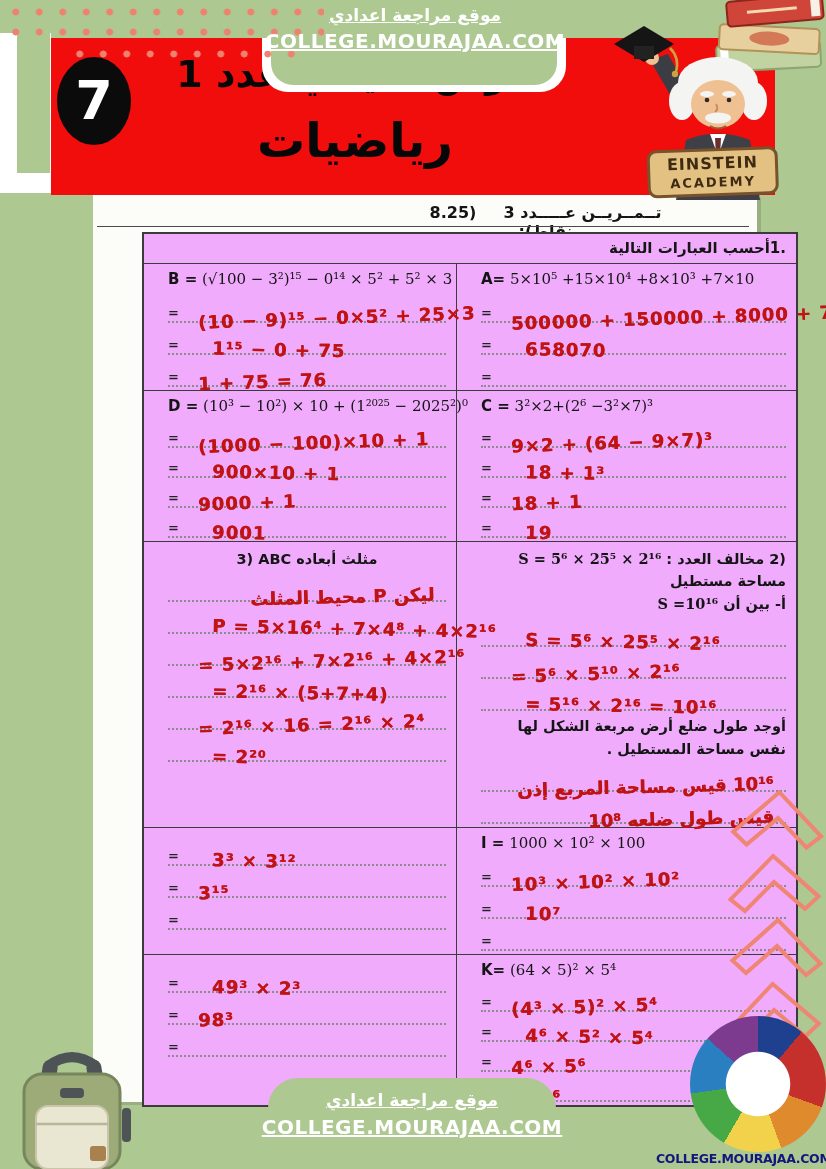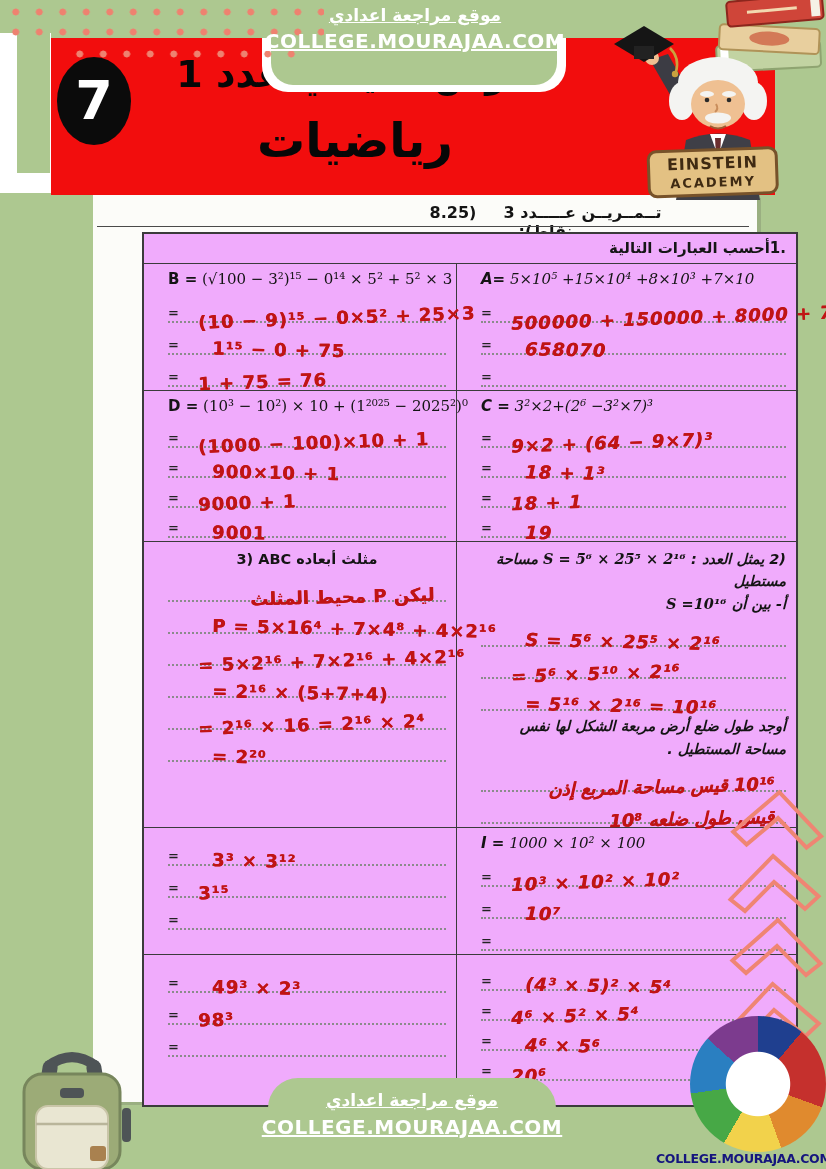--- a/index.html
+++ b/index.html
@@ -39,21 +39,21 @@
             font-size:16px;font-weight:bold;color:#141414;border-bottom:2px solid #222;padding-bottom:3px;}
   .ex-title .sp{display:inline-block;width:16px;}
   .pre-line{position:absolute;left:4px;top:31px;width:652px;border-top:1.5px solid #4a4a4a;}
   .table{position:absolute;left:20px;top:37px;width:652px;border:2px solid #3b3b3b;background:#f0abfc;margin-left:29px;}
   .thead{border-bottom:1.6px solid #3b3b3b;direction:rtl;text-align:right;padding:5px 10px 6px;
          font-size:15px;font-weight:bold;color:#161616;}
   .trow{display:flex;border-bottom:1.6px solid #3b3b3b;}
   .trow:last-child{border-bottom:none;}
   .cell{padding:6px 10px 3px 24px;box-sizing:border-box;}
   .cell-l{width:313px;border-right:1.6px solid #3b3b3b;}
-  .cell-r{flex:1;font-style:italic;}
+  .cell-r{flex:1;}
   .r2 .cell{min-height:120px;} .r3 .cell{min-height:144px;} .r4 .cell{min-height:258px;}
   .r6 .cell{min-height:120px;} .r7 .cell{min-height:150px;}
   .expr{direction:ltr;text-align:left;font-size:15px;color:#141414;margin-bottom:3px;white-space:nowrap;}
   .expr .lbl{font-weight:bold;font-family:"DejaVu Sans",sans-serif;}
   .expr .bod{font-family:"DejaVu Serif",serif;}
   .ans-line{position:relative;height:30px;border-bottom:2px dotted #8b8b8b;direction:ltr;}
   .ans-line.h28{height:28px;}
   .eq{position:absolute;left:0;bottom:1px;font-size:13px;font-weight:bold;color:#222;}
   .hw{position:absolute;bottom:-7px;font-size:18px;font-weight:bold;color:#c01414;white-space:nowrap;
       letter-spacing:1px;text-shadow:.5px 0 currentColor;}
@@ -279,21 +279,21 @@
           <div class="ans-line">
               <span class="hw hw-l">= 2¹⁶ × 16 = 2¹⁶ × 2⁴</span>
             </div>
           <div class="ans-line">
               <span class="hw hw-l">= 2²⁰</span>
             </div>
         </div>
         <div class="cell cell-r">
           <div class="q-line">
             <bdi>2)</bdi>
-            <bdi>يمثل العدد :</bdi>
+            <bdi>مخالف العدد :</bdi>
             <bdi class="mathrun">S = 5⁶ × 25⁵ × 2¹⁶</bdi>
             <bdi>مساحة مستطيل</bdi>
           </div>
           <div class="q-line">
             <span>أ- بين أن</span>
             <bdi class="mathrun">S =10¹⁶</bdi>
           </div>
           <div class="ans-line">
               <span class="hw hw-l">S = 5⁶ × 25⁵ × 2¹⁶</span>
             </div>
@@ -358,20 +358,24 @@
           <div class="ans-line">
               <span class="eq">=</span>
               <span class="hw hw-l">98³</span>
             </div>
           <div class="ans-line">
               <span class="eq">=</span>
               <span class="hw hw-l"></span>
             </div>
         </div>
         <div class="cell cell-r">
+          <div class="expr">
+            <span class="lbl">K=</span>
+            <span class="bod">(64 × 5)² × 5⁴</span>
+          </div>
           <div class="ans-line h28">
               <span class="eq">=</span>
               <span class="hw hw-l">(4³ × 5)² × 5⁴</span>
             </div>
           <div class="ans-line h28">
               <span class="eq">=</span>
               <span class="hw hw-l">4⁶ × 5² × 5⁴</span>
             </div>
           <div class="ans-line h28">
               <span class="eq">=</span>

